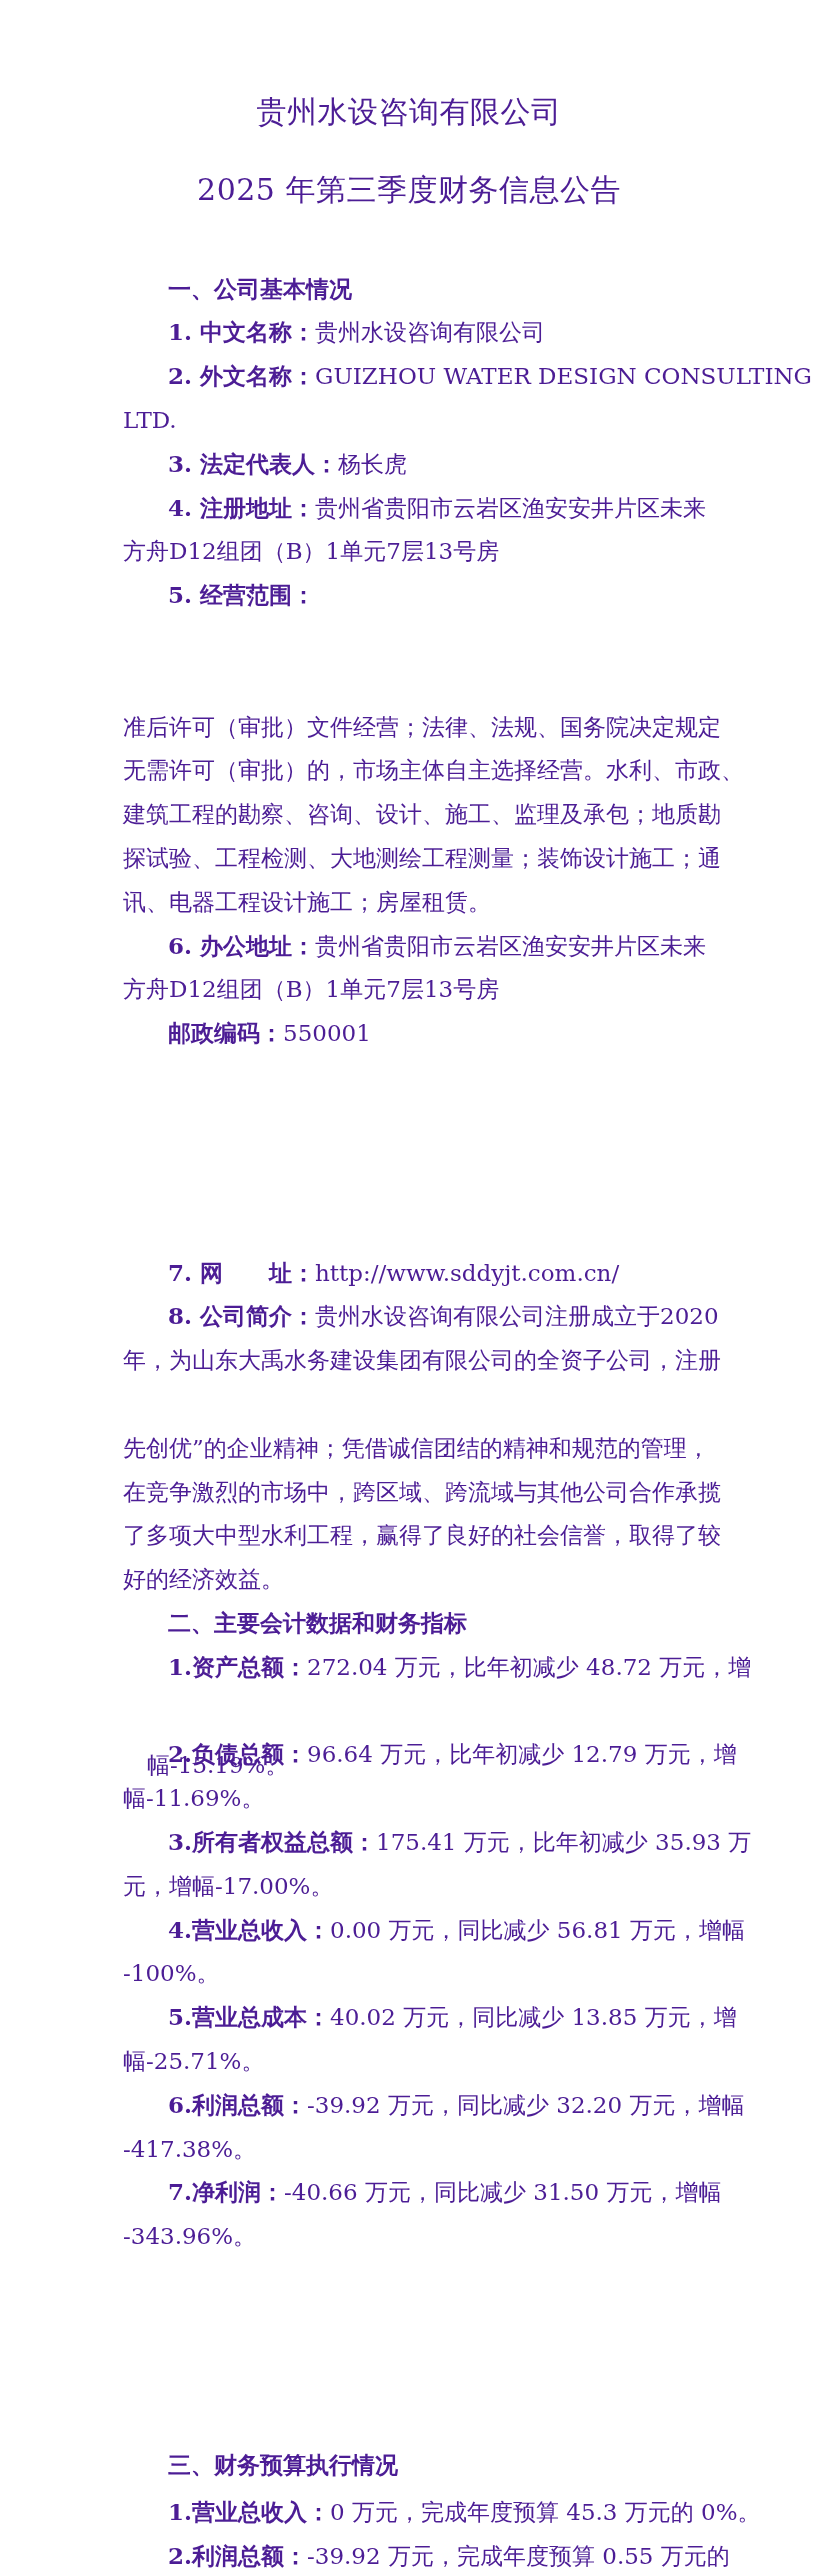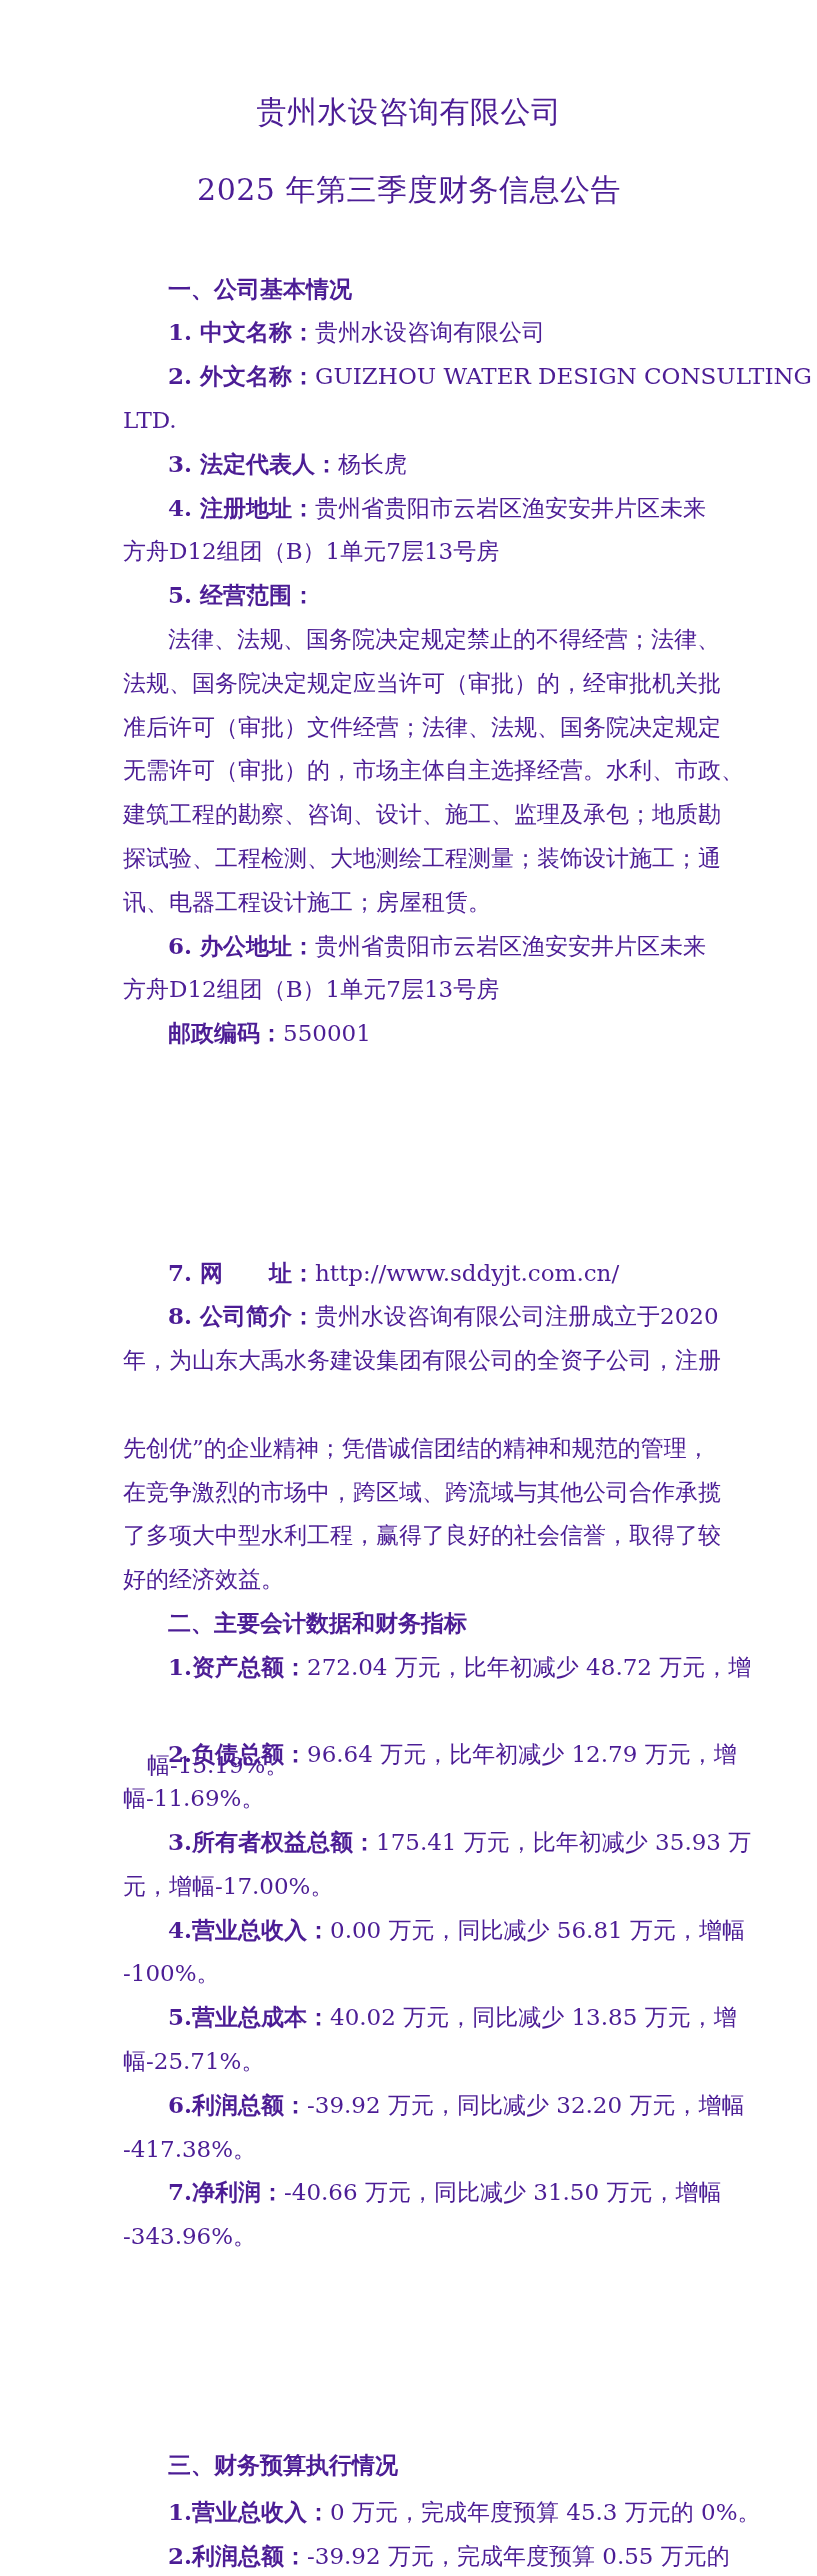--- a/index.html
+++ b/index.html
@@ -45,22 +45,20 @@
     <div class="line pos-c cls-t" style="top: 95px;"><span class="txt">贵州水设咨询有限公司</span></div>
     <div class="line pos-c cls-t" style="top: 173px;"><span class="txt">2025 年第三季度财务信息公告</span></div>
     <div class="line pos-i cls-b" style="top: 276px;"><span class="lbl">一、公司基本情况</span></div>
     <div class="line pos-i cls-b" style="top: 319px;"><span class="lbl">1. 中文名称：</span><span class="txt">贵州水设咨询有限公司</span></div>
     <div class="line pos-i cls-b" style="top: 363px;"><span class="lbl">2. 外文名称：</span><span class="txt">GUIZHOU WATER DESIGN CONSULTING CO.,</span></div>
     <div class="line pos-m cls-b" style="top: 407px;"><span class="txt">LTD.</span></div>
     <div class="line pos-i cls-b" style="top: 451px;"><span class="lbl">3. 法定代表人：</span><span class="txt">杨长虎</span></div>
     <div class="line pos-i cls-b" style="top: 495px;"><span class="lbl">4. 注册地址：</span><span class="txt">贵州省贵阳市云岩区渔安安井片区未来</span></div>
     <div class="line pos-m cls-b" style="top: 538px;"><span class="txt">方舟D12组团（B）1单元7层13号房</span></div>
     <div class="line pos-i cls-b" style="top: 582px;"><span class="lbl">5. 经营范围：</span></div>
-    <div class="line pos-i cls-b" style="top: 626px;"><span class="txt">法律、法规、国务院决定规定禁止的不得经营；法律、</span></div>
-    <div class="line pos-m cls-b" style="top: 670px;"><span class="txt">法规、国务院决定规定应当许可（审批）的，经审批机关批</span></div>
     <div class="line pos-m cls-b" style="top: 714px;"><span class="txt">准后许可（审批）文件经营；法律、法规、国务院决定规定</span></div>
     <div class="line pos-m cls-b" style="top: 757px;"><span class="txt">无需许可（审批）的，市场主体自主选择经营。水利、市政、</span></div>
     <div class="line pos-m cls-b" style="top: 801px;"><span class="txt">建筑工程的勘察、咨询、设计、施工、监理及承包；地质勘</span></div>
     <div class="line pos-m cls-b" style="top: 845px;"><span class="txt">探试验、工程检测、大地测绘工程测量；装饰设计施工；通</span></div>
     <div class="line pos-m cls-b" style="top: 889px;"><span class="txt">讯、电器工程设计施工；房屋租赁。</span></div>
     <div class="line pos-i cls-b" style="top: 933px;"><span class="lbl">6. 办公地址：</span><span class="txt">贵州省贵阳市云岩区渔安安井片区未来</span></div>
     <div class="line pos-m cls-b" style="top: 976px;"><span class="txt">方舟D12组团（B）1单元7层13号房</span></div>
     <div class="line pos-i cls-b" style="top: 1020px;"><span class="lbl">邮政编码：</span><span class="txt">550001</span></div>
     <div class="line pos-i cls-b" style="top: 1260px;"><span class="lbl">7. 网　　址：</span><span class="txt">http://www.sddyjt.com.cn/</span></div>
     <div class="line pos-i cls-b" style="top: 1303px;"><span class="lbl">8. 公司简介：</span><span class="txt">贵州水设咨询有限公司注册成立于2020</span></div>

